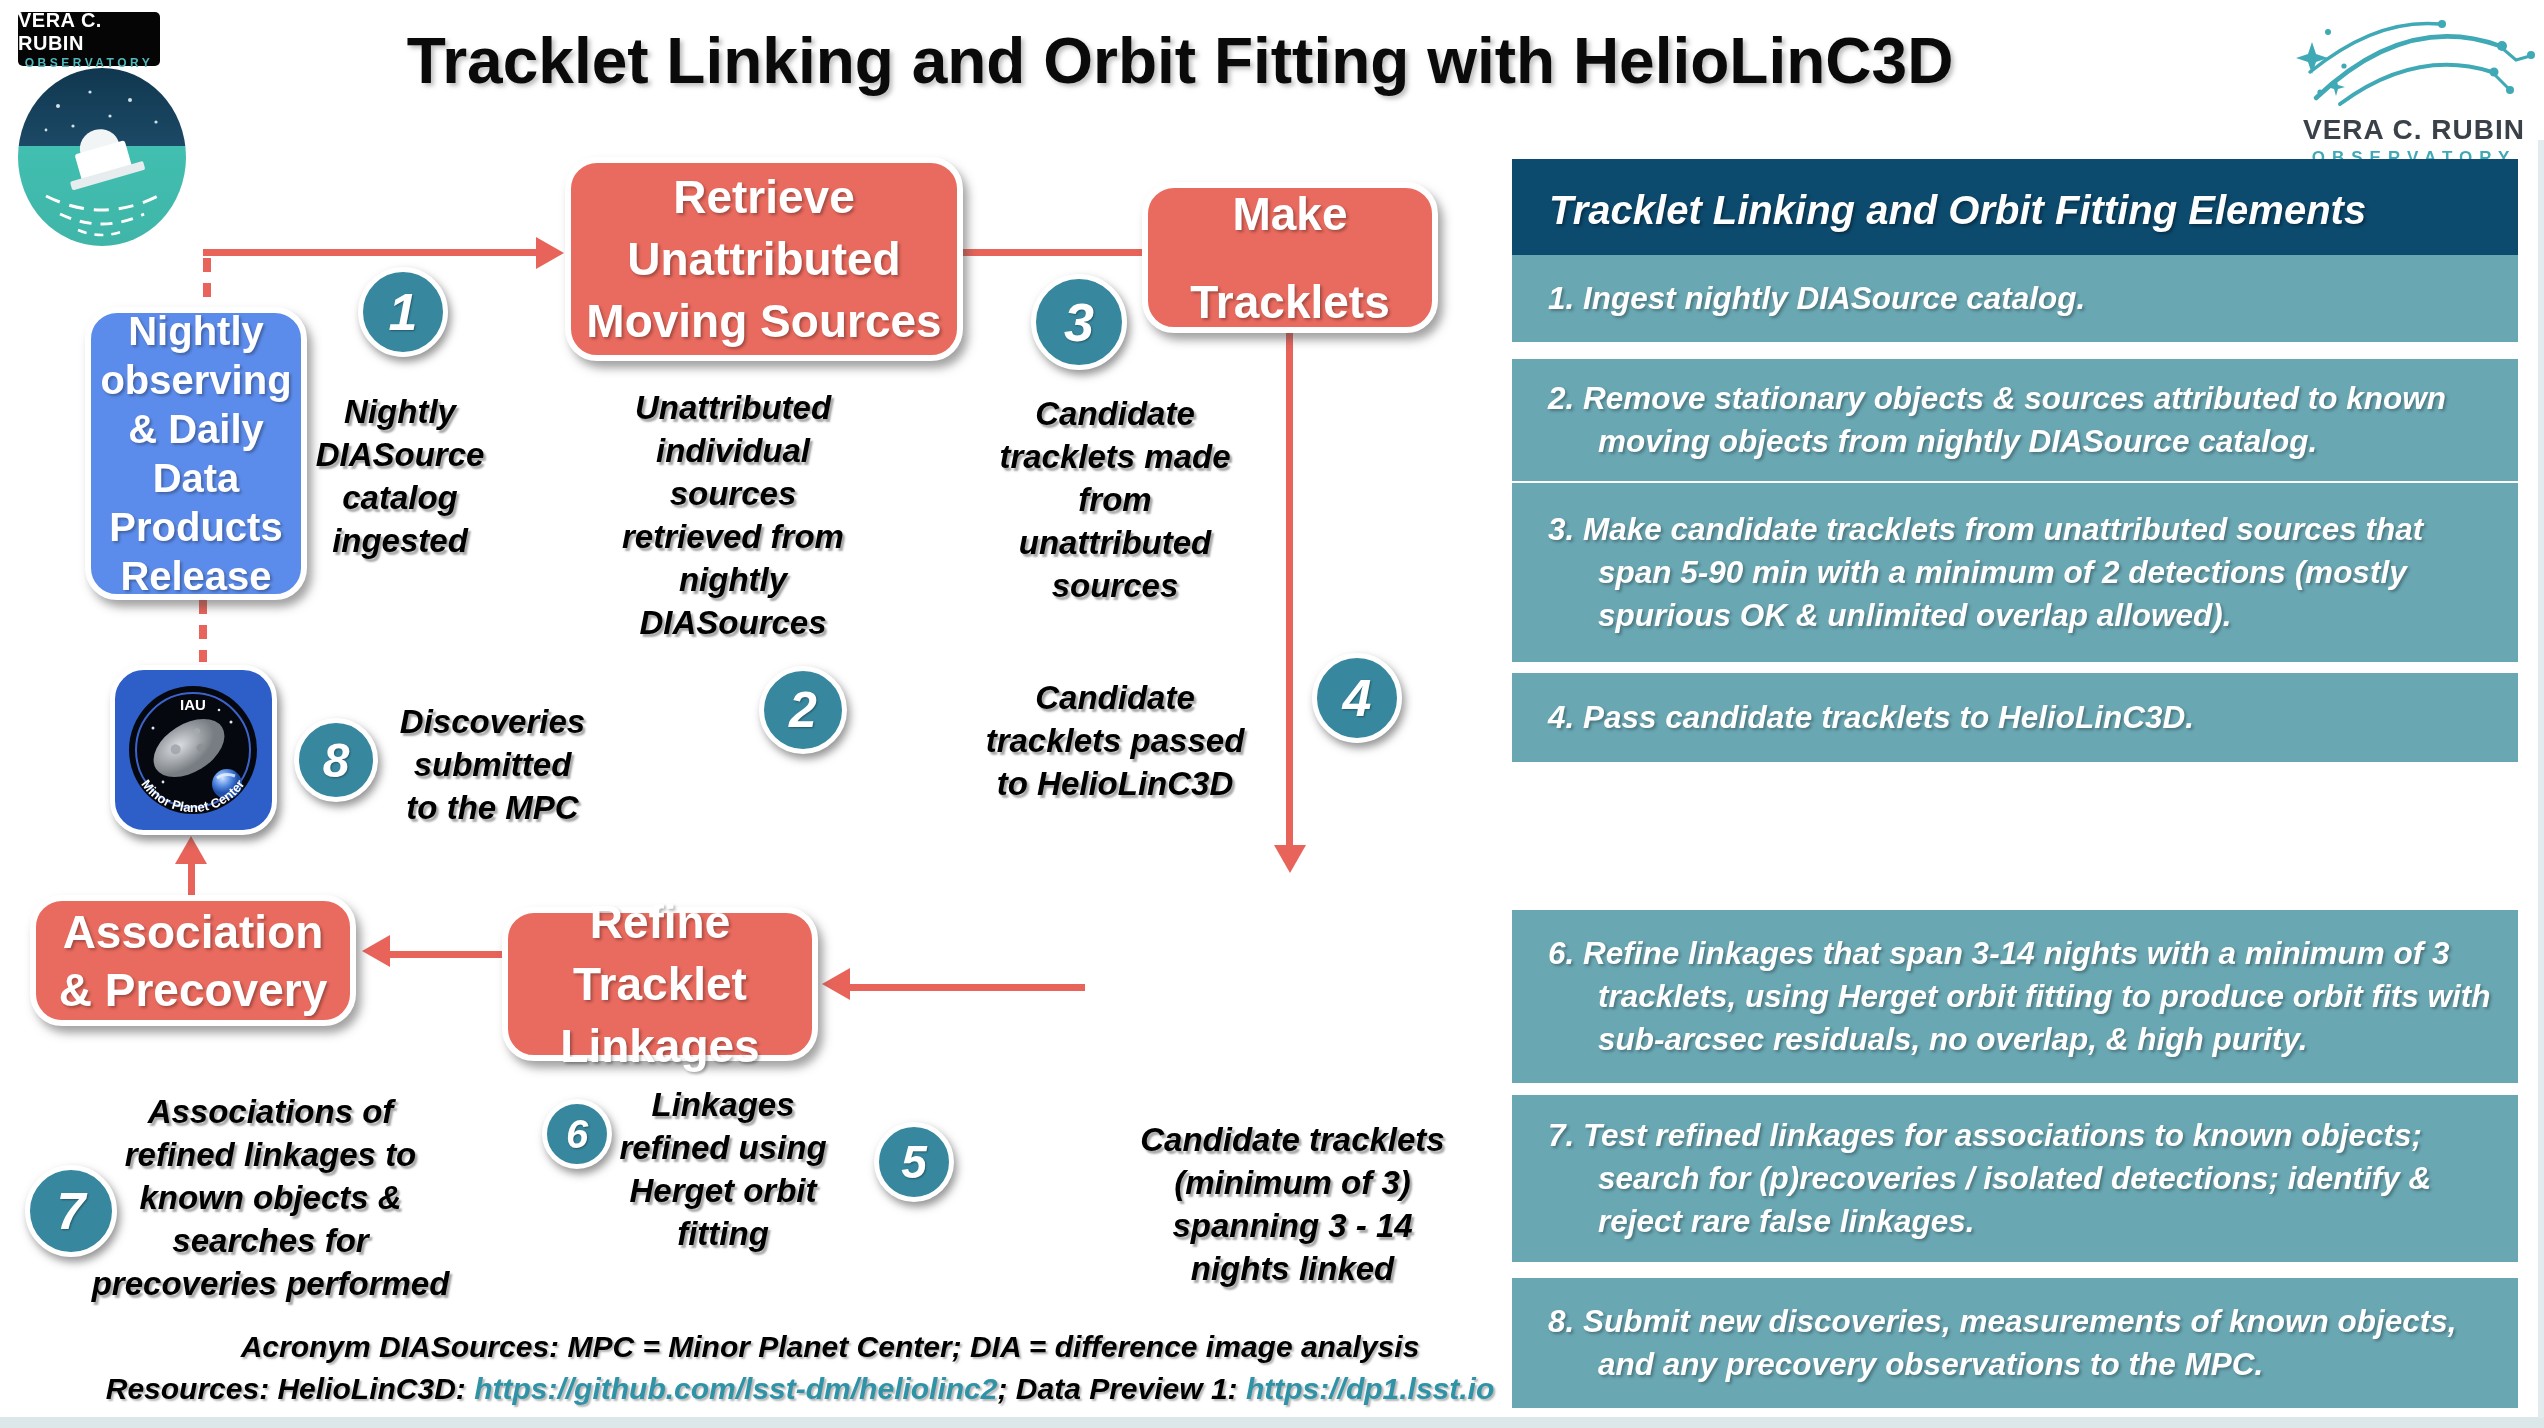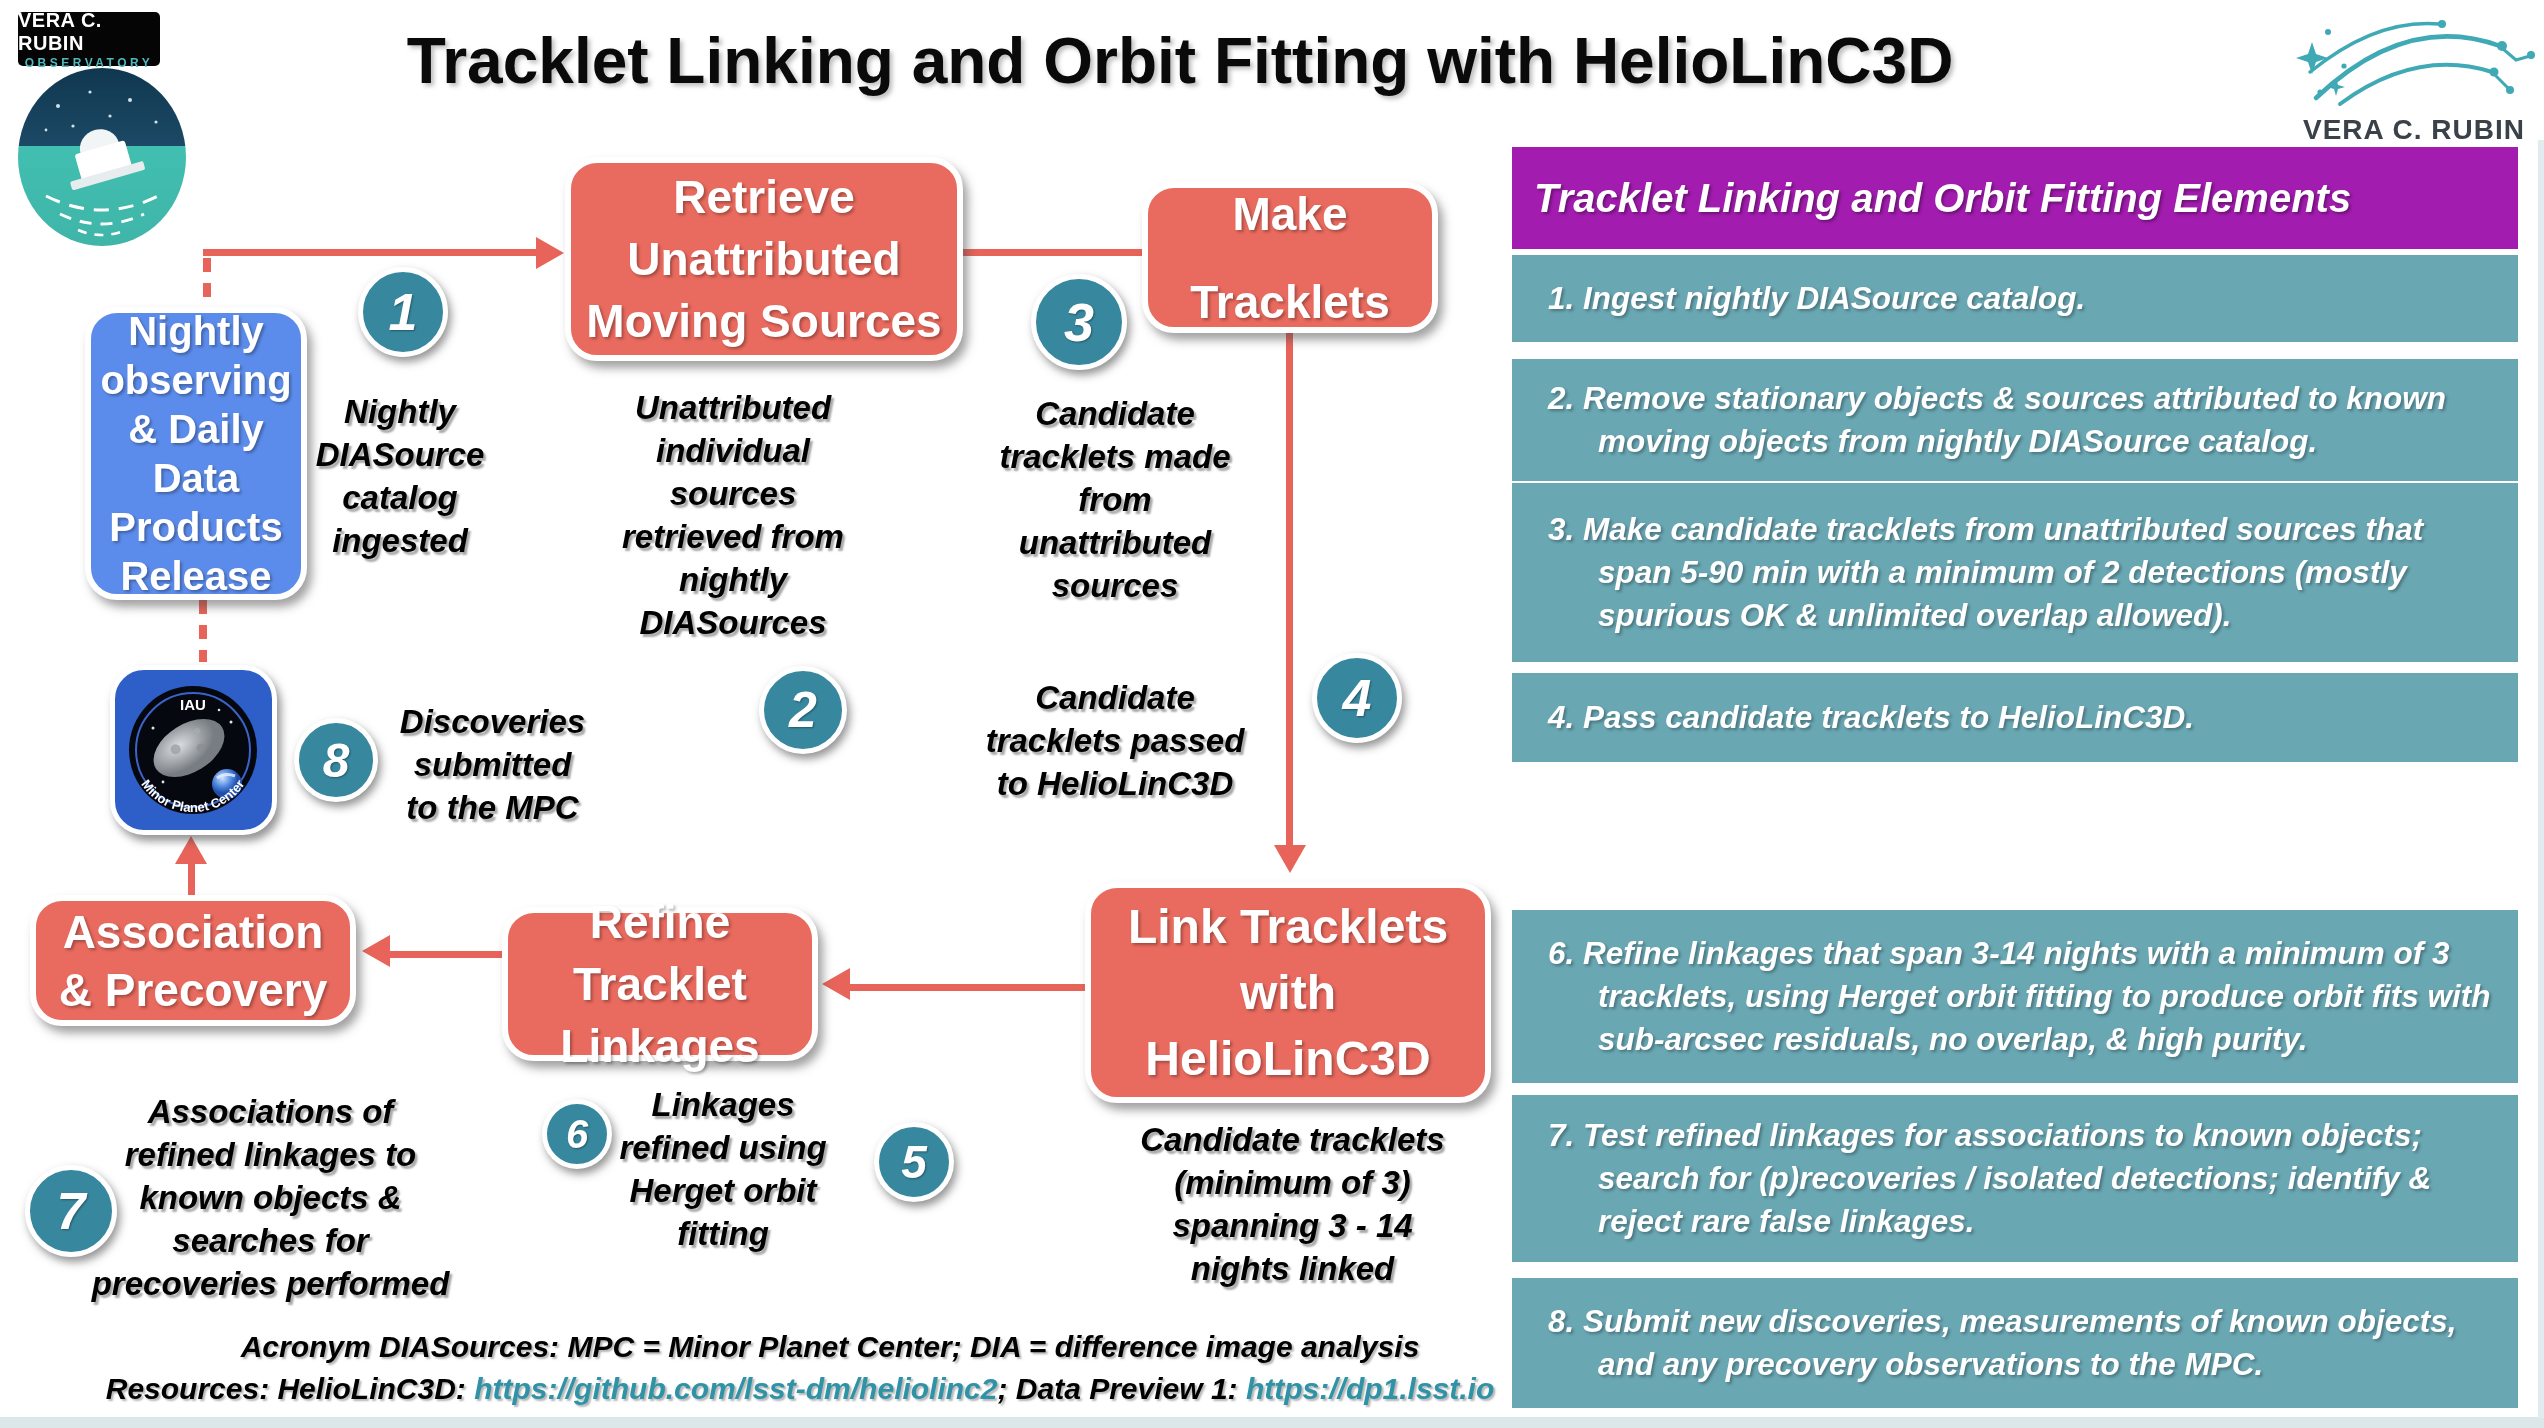--- a/index.html
+++ b/index.html
@@ -59,23 +59,23 @@
   .rlogo .t2{position:absolute;top:142px;width:100%;text-align:center;color:#3FA9B5;
              font-weight:bold;font-size:17px;letter-spacing:7px;}
 
   
   .mpc{position:absolute;left:110px;top:665px;width:167px;height:170px;border-radius:34px;
        background:#2E5EC8;border:5px solid #fff;box-sizing:border-box;
        box-shadow:4px 6px 9px rgba(60,60,60,.55);overflow:hidden;}
 
   
   .panel{position:absolute;left:1512px;top:143px;width:1006px;height:1265px;}
-  .phead{position:absolute;left:0;top:4px;width:100%;height:102px;background:#a21caf;
+  .phead{position:absolute;left:0;top:16px;width:100%;height:102px;background:#0c4a6e;
          display:flex;align-items:center;color:#fff;font-weight:bold;font-style:italic;
-         font-size:40px;padding-left:22px;box-sizing:border-box;
+         font-size:40px;padding-left:37px;box-sizing:border-box;
          text-shadow:2px 2px 3px rgba(0,0,0,.35);}
   .pitem{position:absolute;left:0;width:100%;background:#69A7B3;display:flex;align-items:center;
          color:#fff;box-sizing:border-box;}
   .pitem-text{margin-left:36px;padding-left:50px;text-indent:-50px;padding-right:14px;
               font-weight:bold;font-style:italic;font-size:31.5px;line-height:43px;
               text-shadow:2px 2px 3px rgba(0,0,0,.3);}
 
   
   .foot{position:absolute;text-align:center;font-weight:bold;font-style:italic;color:#000;
         font-size:30px;text-shadow:2px 2px 2px rgba(120,120,120,.55);}
@@ -155,23 +155,20 @@
 observing
 &amp; Daily
 Data
 Products
 Release</div>
   <div class="fbox" style="left:565px;top:157px;width:398px;height:204px;font-size:46px;line-height:62px;">Retrieve
 Unattributed
 Moving Sources</div>
   <div class="fbox" style="left:1142px;top:182px;width:296px;height:151px;font-size:46px;line-height:88px;">Make
 Tracklets</div>
-  <div class="fbox" style="left:1085px;top:882px;width:406px;height:221px;font-size:48px;line-height:66px;">Link Tracklets
-with
-HelioLinC3D</div>
   <div class="fbox" style="left:502px;top:907px;width:316px;height:154px;font-size:46px;line-height:62px;">Refine Tracklet
 Linkages</div>
   <div class="fbox" style="left:30px;top:895px;width:326px;height:131px;font-size:46px;line-height:58px;">Association
 &amp; Precovery</div>
 
   <div class="mpc">
     <svg width="157" height="160" viewBox="0 0 157 160">
       <defs>
         <radialGradient id="astg" cx="40%" cy="35%">
             <stop offset="0%" stop-color="#dcdfe2"></stop>

